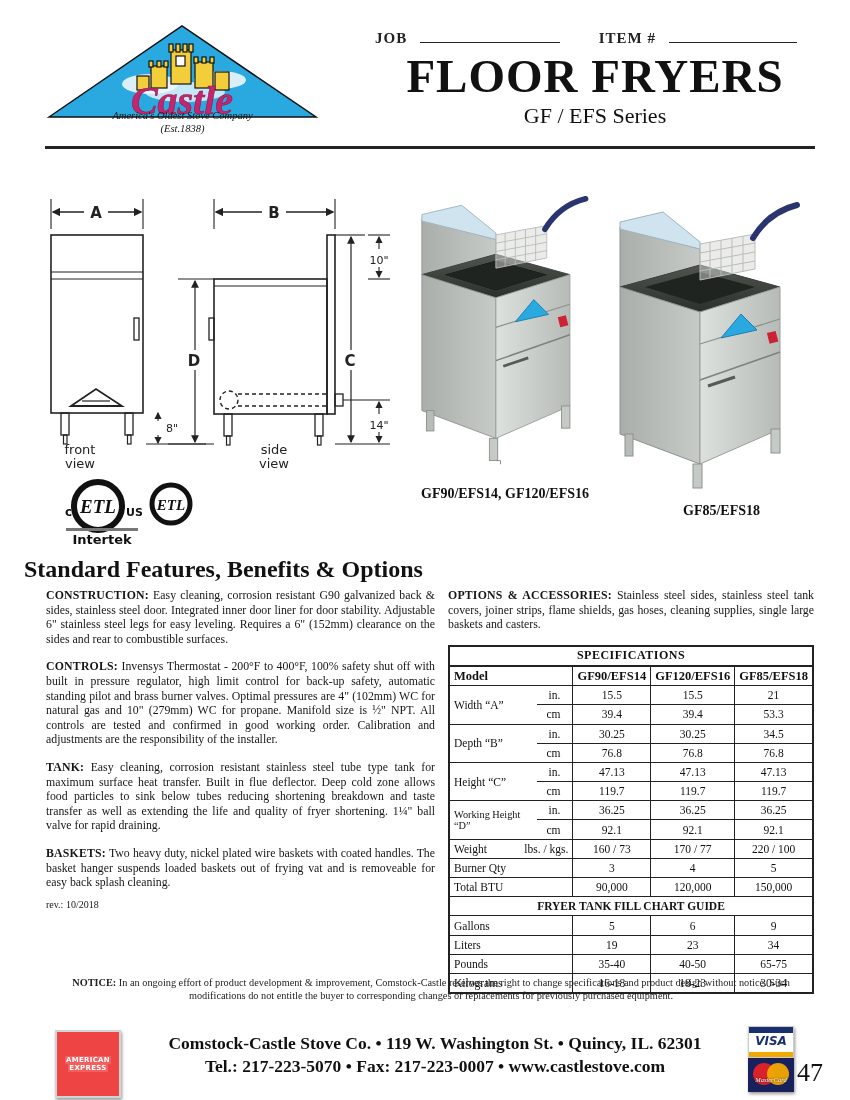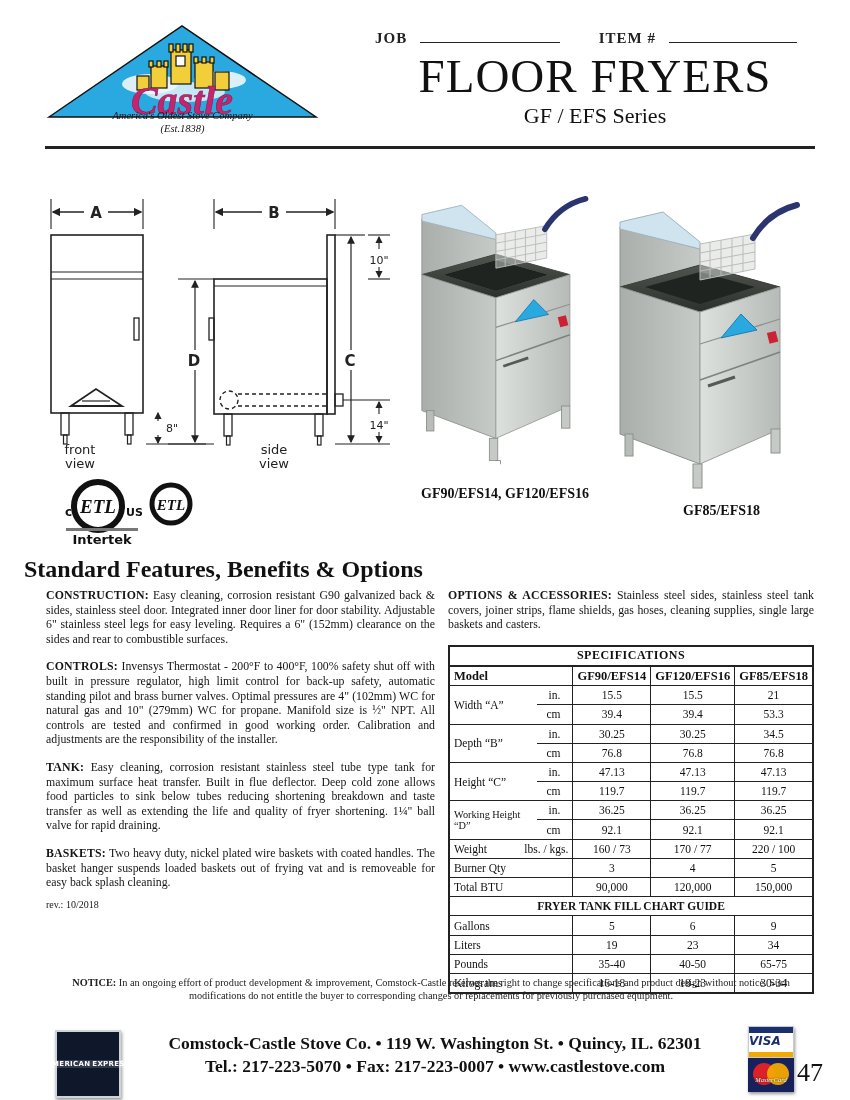--- a/index.html
+++ b/index.html
@@ -7,21 +7,21 @@
         font-family:"Liberation Serif",serif;color:#161616;overflow:hidden;}
   .abs{position:absolute;}
 
   
   .logo-wrap{left:45px;top:22px;width:275px;height:125px;}
   .logo-tagline{left:45px;top:110px;width:275px;text-align:center;font-size:10.5px;
                 font-weight:normal;font-style:italic;line-height:1.2;}
   .hdr-right{left:375px;top:28px;width:440px;}
   .job-row{font-size:15px;letter-spacing:1px;font-weight:bold;color:#222;}
   .blank-line{display:inline-block;border-bottom:1.5px solid #222;height:14px;}
-  .doc-title{font-size:47px;font-weight:normal;letter-spacing:1px;text-align:center;
+  .doc-title{font-size:47px;font-weight:bold;letter-spacing:1px;text-align:center;
              margin-top:2px;color:#111;}
   .doc-series{font-size:22px;text-align:center;margin-top:0px;color:#111;}
   .hdr-rule{left:45px;top:146px;width:770px;height:3px;background:#222;}
 
   
   .drawing{left:38px;top:182px;}
   .drawing svg{overflow:visible;}
   .dim-label{font-family:"DejaVu Sans",sans-serif;font-weight:bold;font-size:15px;fill:#222;}
   .dim-small{font-family:"DejaVu Sans",sans-serif;font-size:11px;fill:#222;}
   .view-label{font-family:"DejaVu Sans",sans-serif;font-size:13px;fill:#222;}
@@ -54,33 +54,33 @@
   .spec .mdl{font-weight:bold;font-size:12.5px;}
   .spec .lft{text-align:left;}
   .spec .lbl{border-right:none;text-align:left;}
   .spec .unit{border-left:none;text-align:right;padding-right:12px;}
   .spec .sm{font-size:10.3px;}
   .spec .wu{float:right;}
   .spec .fillttl{font-weight:bold;font-size:11.5px;}
 
   
   .notice{left:46px;top:977px;width:770px;font-size:10.3px;line-height:12.5px;text-align:center;color:#222;}
-  .amex{left:55px;top:1030px;width:62px;height:64px;background:#0f172a;border:2px solid #cfd4d8;
-        box-shadow:1px 2px 3px rgba(0,0,0,.4);display:flex;flex-direction:row;align-items:center;
+  .amex{left:55px;top:1030px;width:62px;height:64px;background:#ef4444;border:2px solid #cfd4d8;
+        box-shadow:1px 2px 3px rgba(0,0,0,.4);display:flex;flex-direction:column;align-items:center;
         justify-content:center;color:#fff;font-family:"DejaVu Sans",sans-serif;font-weight:bold;
         font-size:7px;letter-spacing:.3px;text-align:center;}
   .amex span{background:rgba(255,255,255,.15);padding:0 1px;}
   .ftr-text{left:135px;top:1033px;width:600px;text-align:center;font-weight:bold;color:#111;}
   .ftr-line1{font-size:17.5px;}
   .ftr-line2{font-size:17.5px;margin-top:2px;}
   .cards{left:748px;top:1026px;width:46px;height:66px;box-shadow:1px 2px 3px rgba(0,0,0,.4);}
   .visa{width:46px;height:32px;background:#fff;position:relative;border:1px solid #ccc;box-sizing:border-box;}
   .visa .band-top{position:absolute;top:0;left:0;right:0;height:6px;background:#1a2f6e;}
   .visa .band-bot{position:absolute;bottom:0;left:0;right:0;height:5px;background:#f2a900;}
-  .visa .visa-txt{position:absolute;top:7px;width:100%;text-align:left;color:#1a2f6e;
+  .visa .visa-txt{position:absolute;top:7px;width:100%;text-align:center;color:#1a2f6e;
                   font-family:"DejaVu Sans",sans-serif;font-weight:bold;font-style:italic;font-size:12px;}
   .mc{width:46px;height:34px;background:#17215c;position:relative;}
   .mc .c1{position:absolute;left:5px;top:5px;width:22px;height:22px;border-radius:50%;background:#d9222a;}
   .mc .c2{position:absolute;right:5px;top:5px;width:22px;height:22px;border-radius:50%;background:#f2a900;opacity:.95;}
   .mc .mc-txt{position:absolute;top:18px;width:100%;text-align:center;color:#fff;font-style:italic;
               font-family:Liberation Serif, serif;font-size:6.5px;text-shadow:0 0 2px #000;}
   .page-num{left:797px;top:1058px;font-size:26px;color:#111;}
 </style>
 </head>
 <body>

